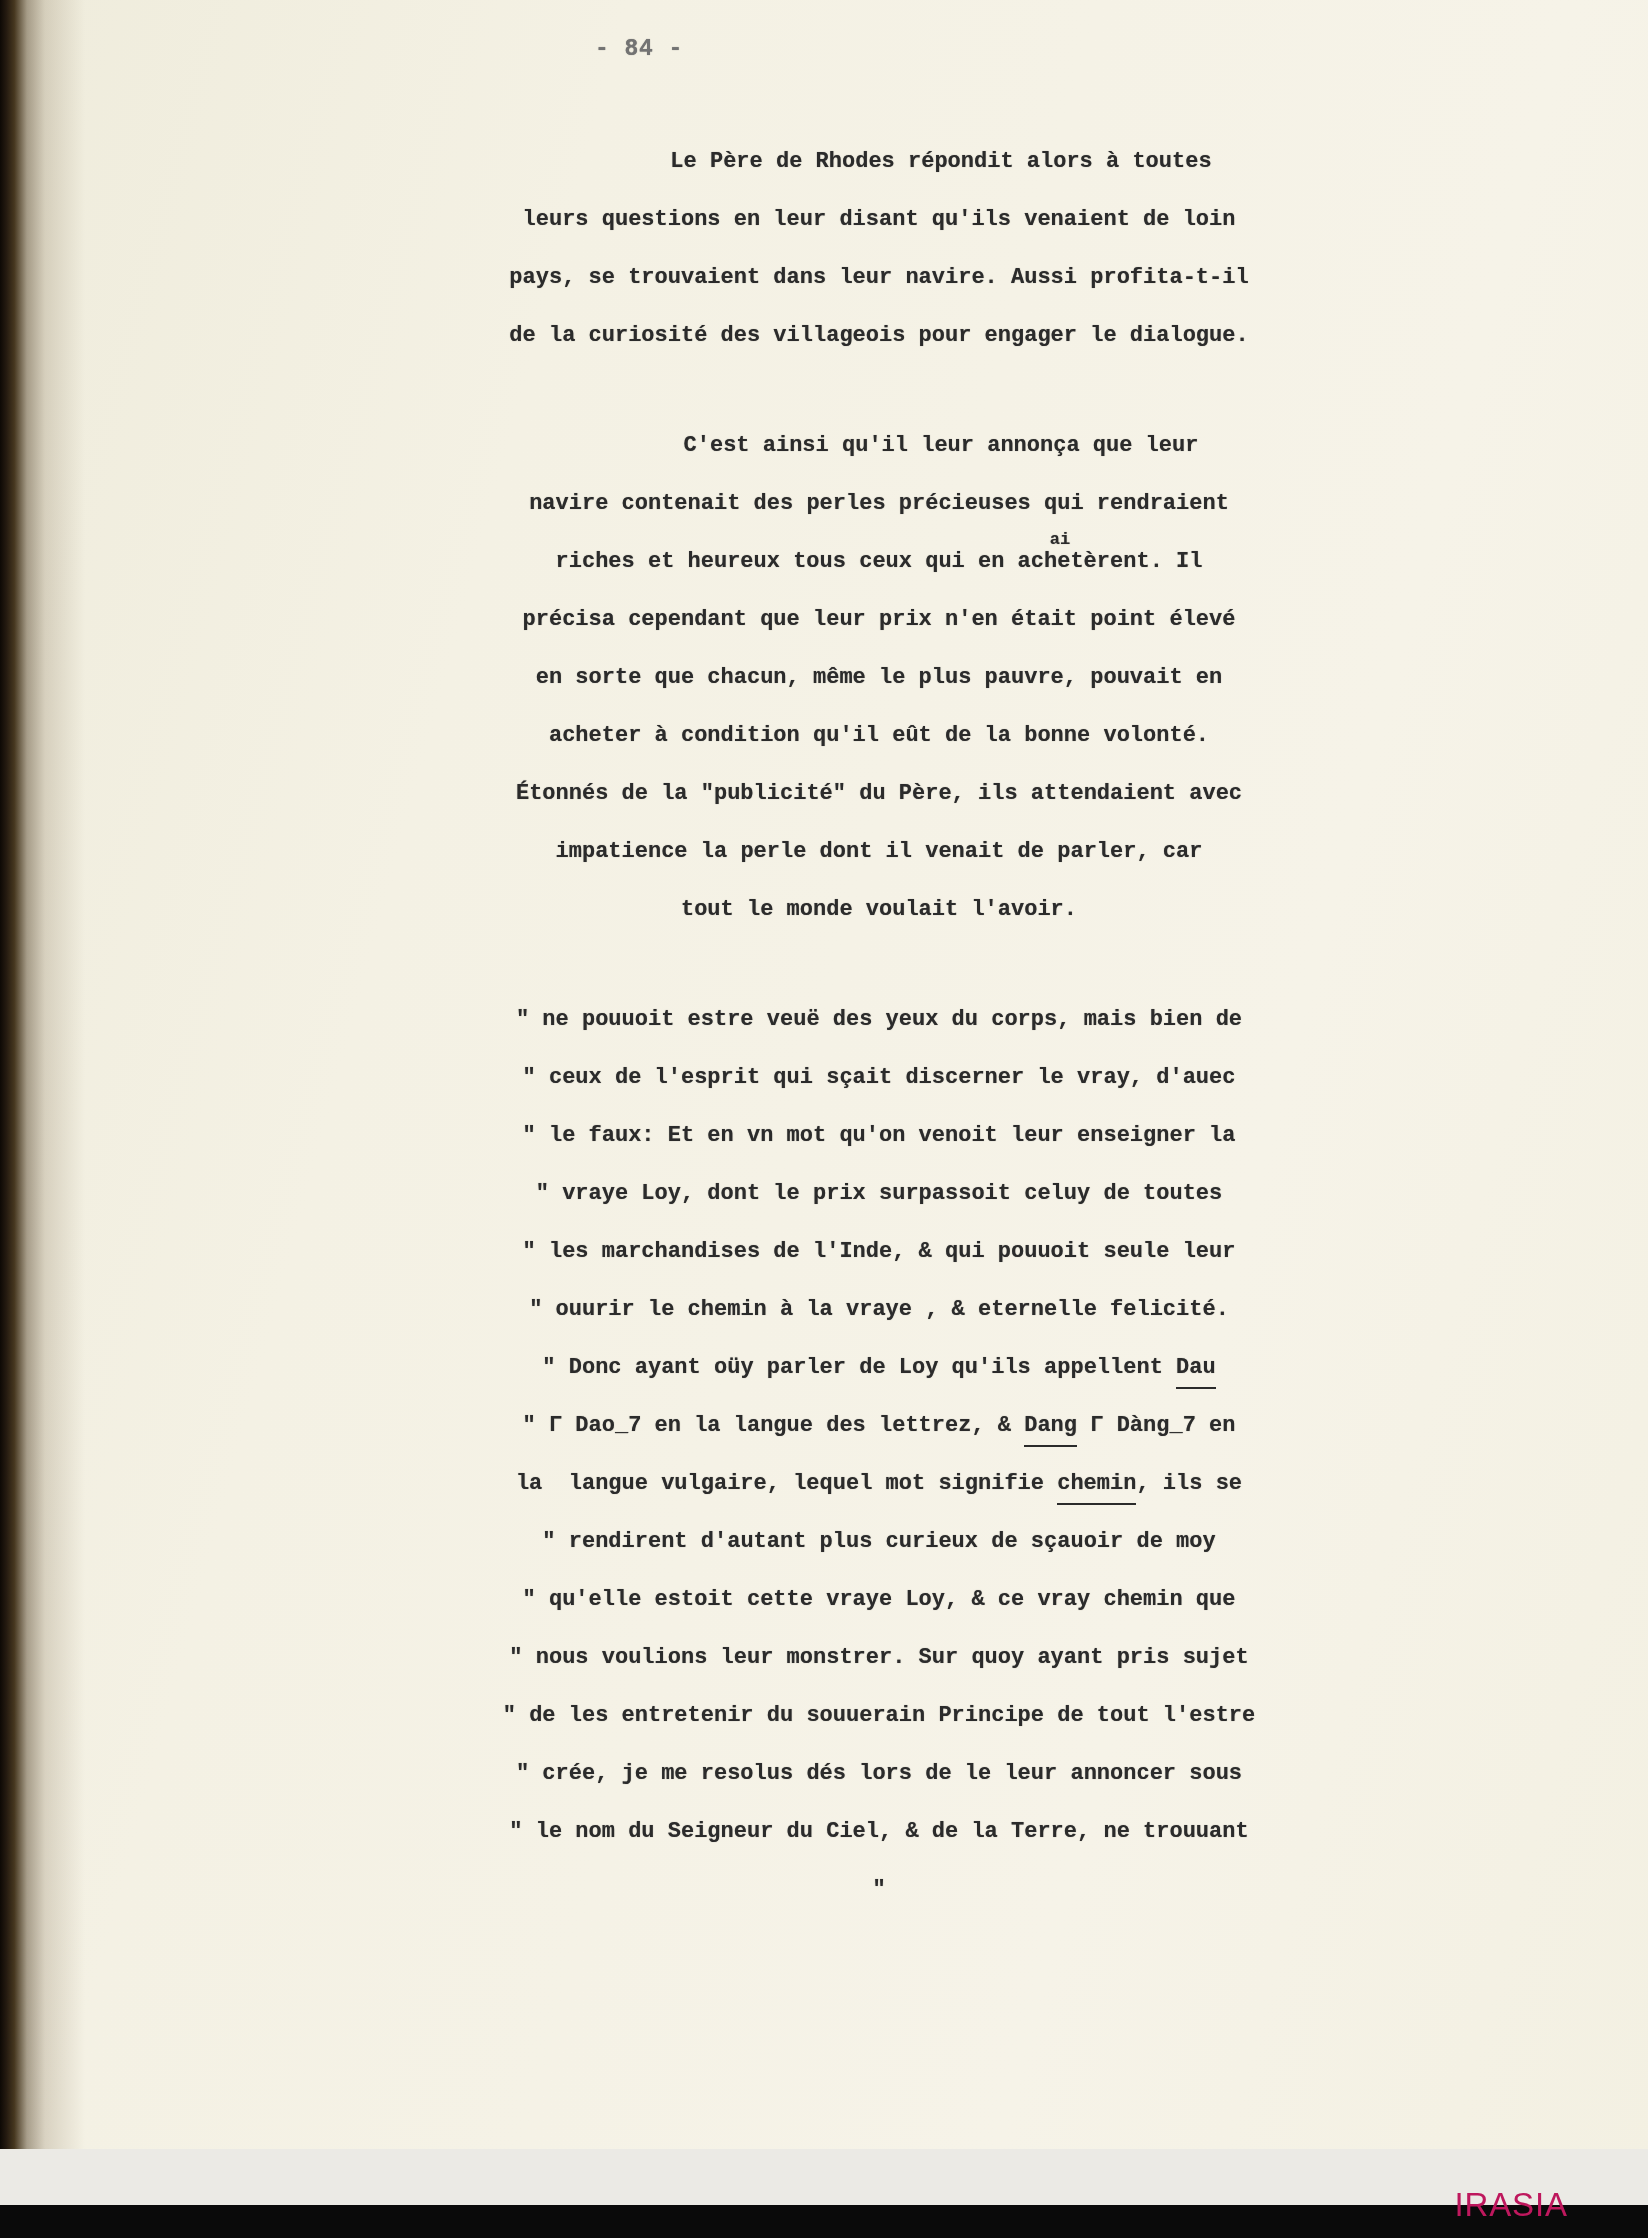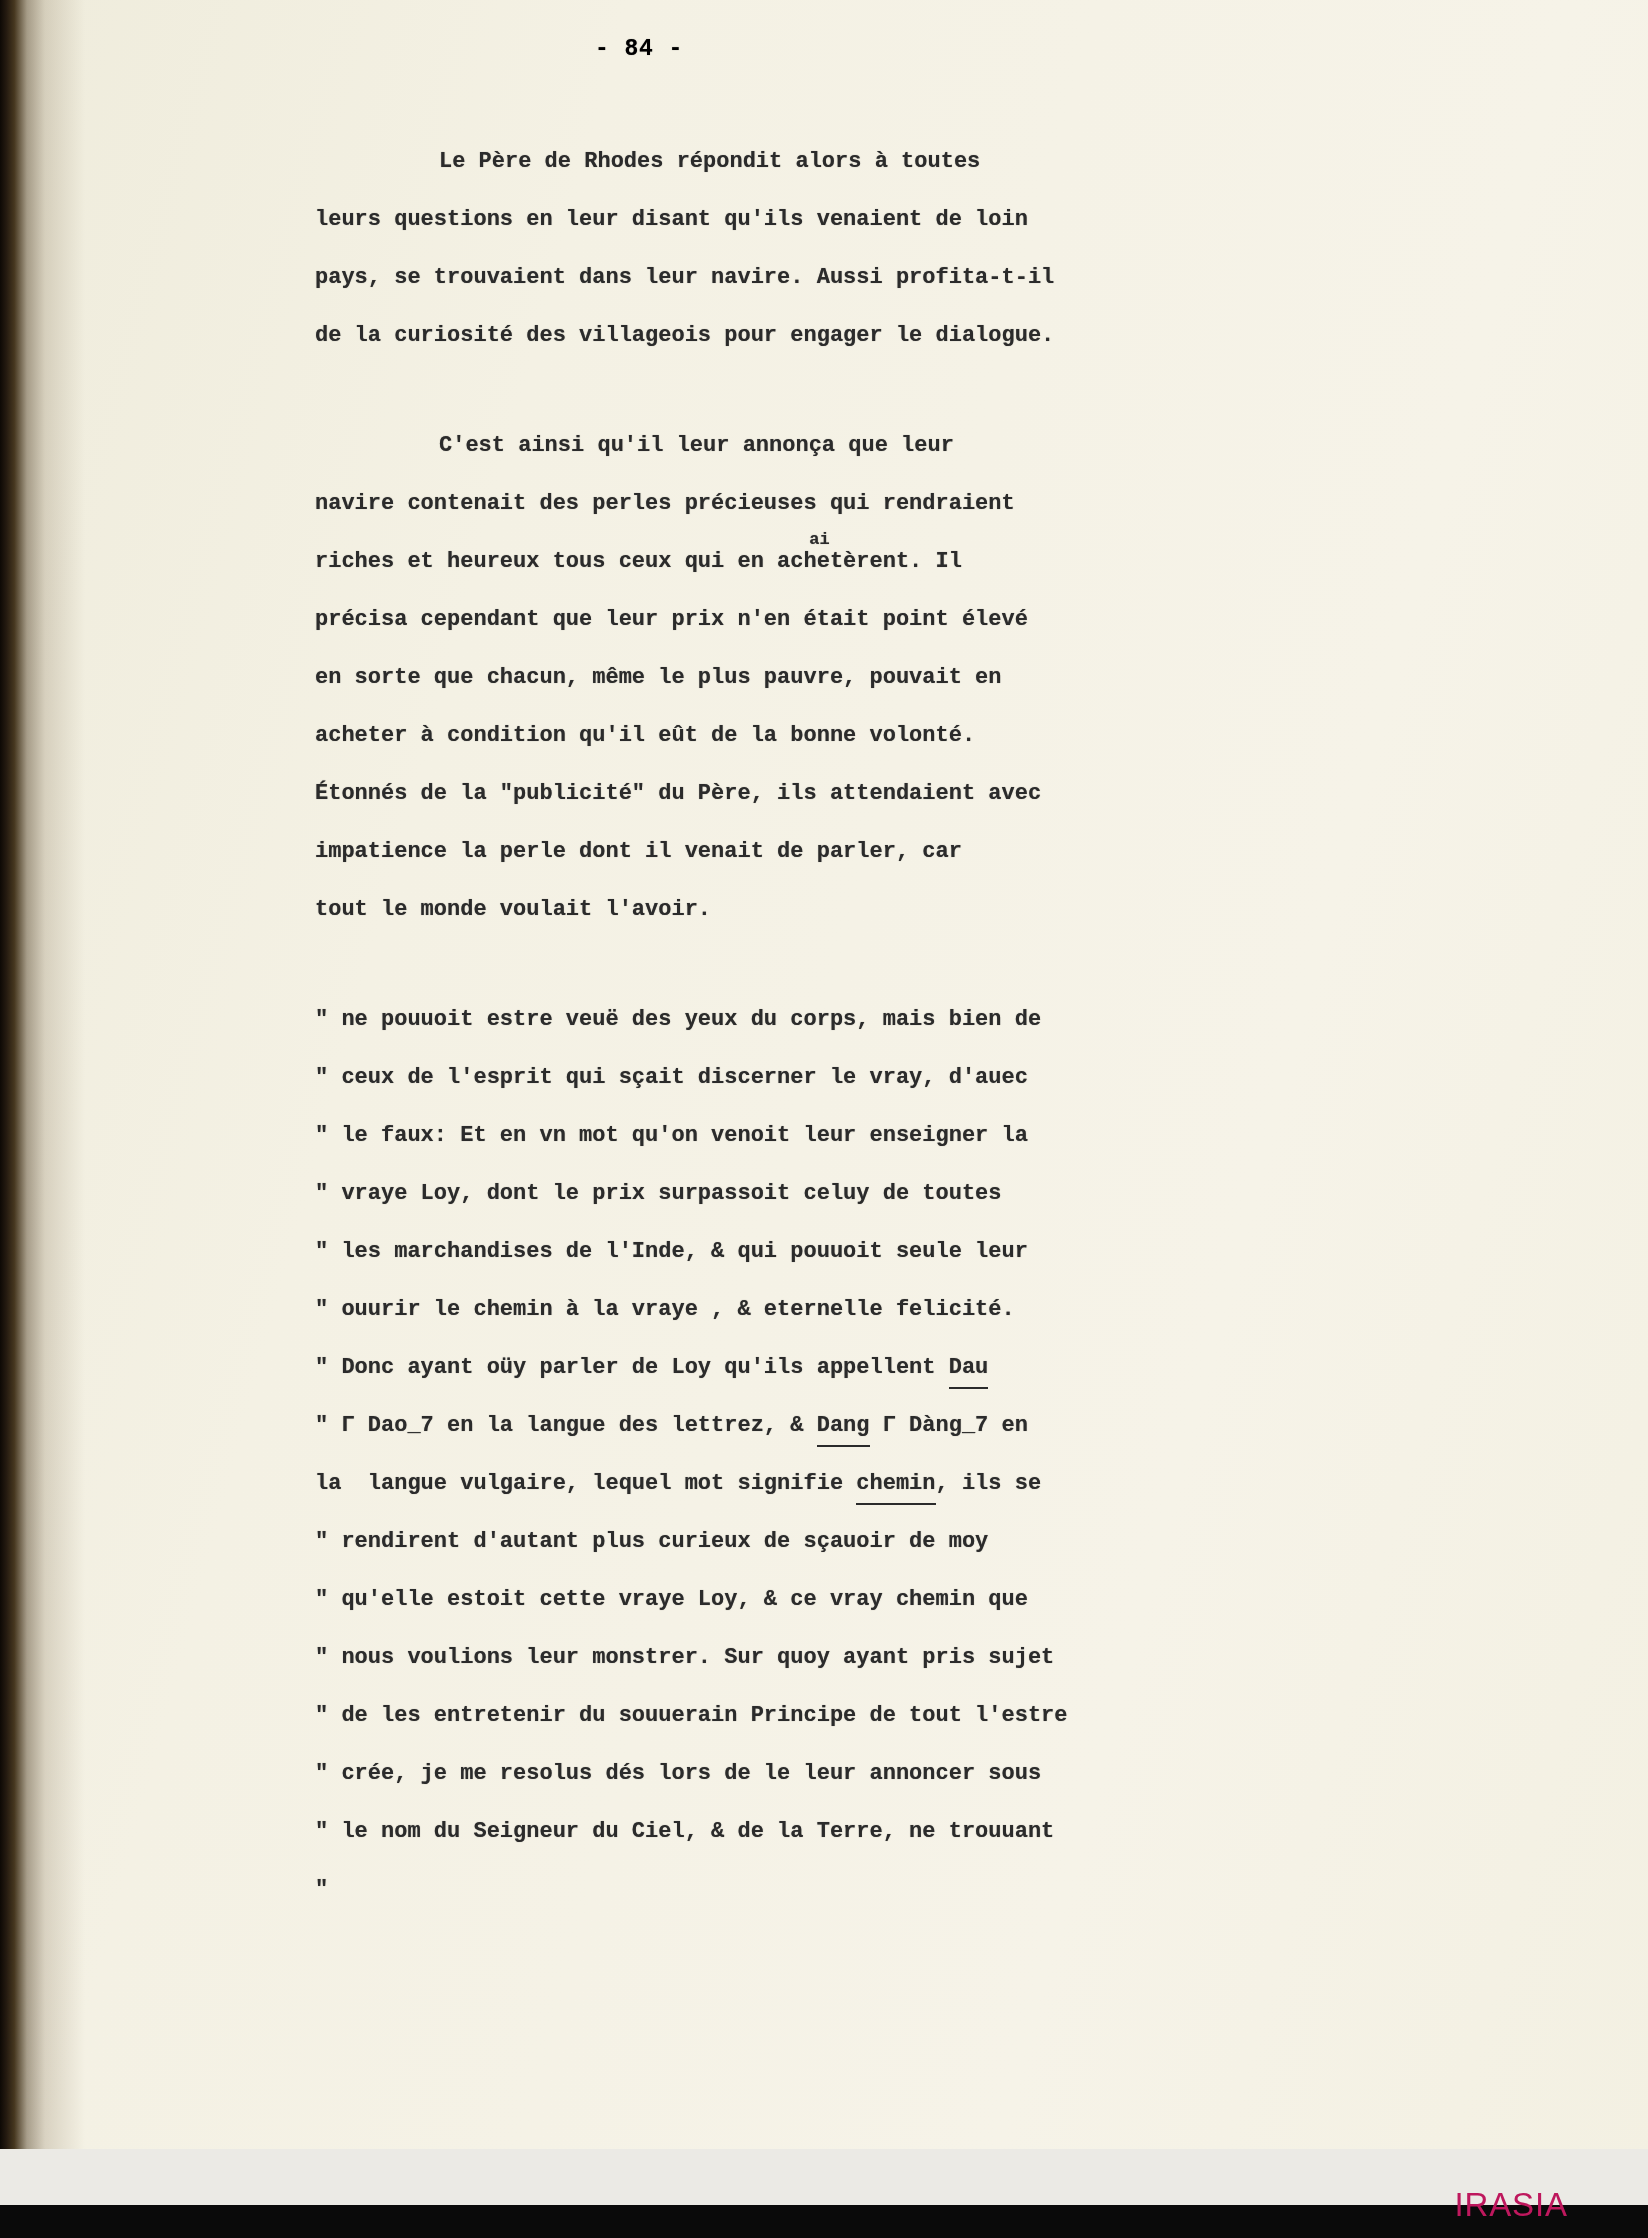--- a/index.html
+++ b/index.html
@@ -16,31 +16,31 @@
   .light-band{
     position:absolute;left:0;top:2149px;width:1649px;height:56px;
     background:#ebeae5;z-index:2;
   }
   .bottom-bar{
     position:absolute;left:0;top:2205px;width:1649px;height:34px;
     background:#0a0a0a;z-index:4;
   }
   .page-number{
     position:absolute;left:595px;top:36px;z-index:3;
-    font-size:23px;font-weight:700;color:#000000;letter-spacing:0.9px;
+    font-size:23px;font-weight:700;color:#737373;letter-spacing:0.9px;
     text-shadow:0 0 0.9px rgba(20,20,20,.55);
   }
   .text-main{
     position:absolute;left:315px;top:133px;width:1128px;z-index:3;
     font-size:22px;font-weight:700;color:#2b2b2b;
     text-shadow:0 0 0.9px rgba(25,25,25,.5);
   }
   .para{margin:0;}
   .para + .para{margin-top:52px;}
-  .line{white-space:pre;line-height:58px;height:58px;}
+  .line{white-space:pre;line-height:58px;height:58px;text-align:center;}
   .line.indent{text-indent:124px;}
   .u{border-bottom:2.7px solid #2b2b2b;padding-bottom:7px;}
   .sup{
     display:inline-block;width:0;overflow:visible;
     transform:translate(-47px,-23px);
     font-size:17px;line-height:17px;
   }
   .watermark{
     position:absolute;top:2186px;right:81px;z-index:5;
     font-family:"Liberation Sans","DejaVu Sans",sans-serif;

